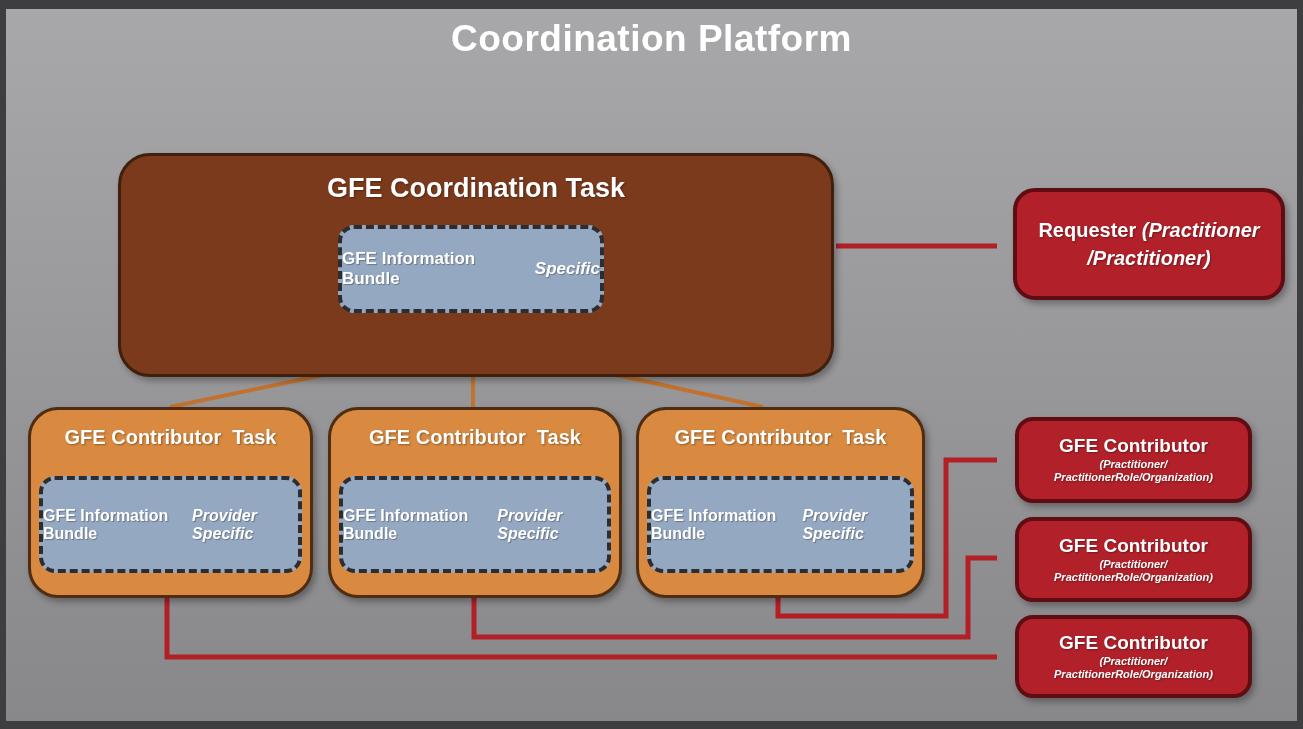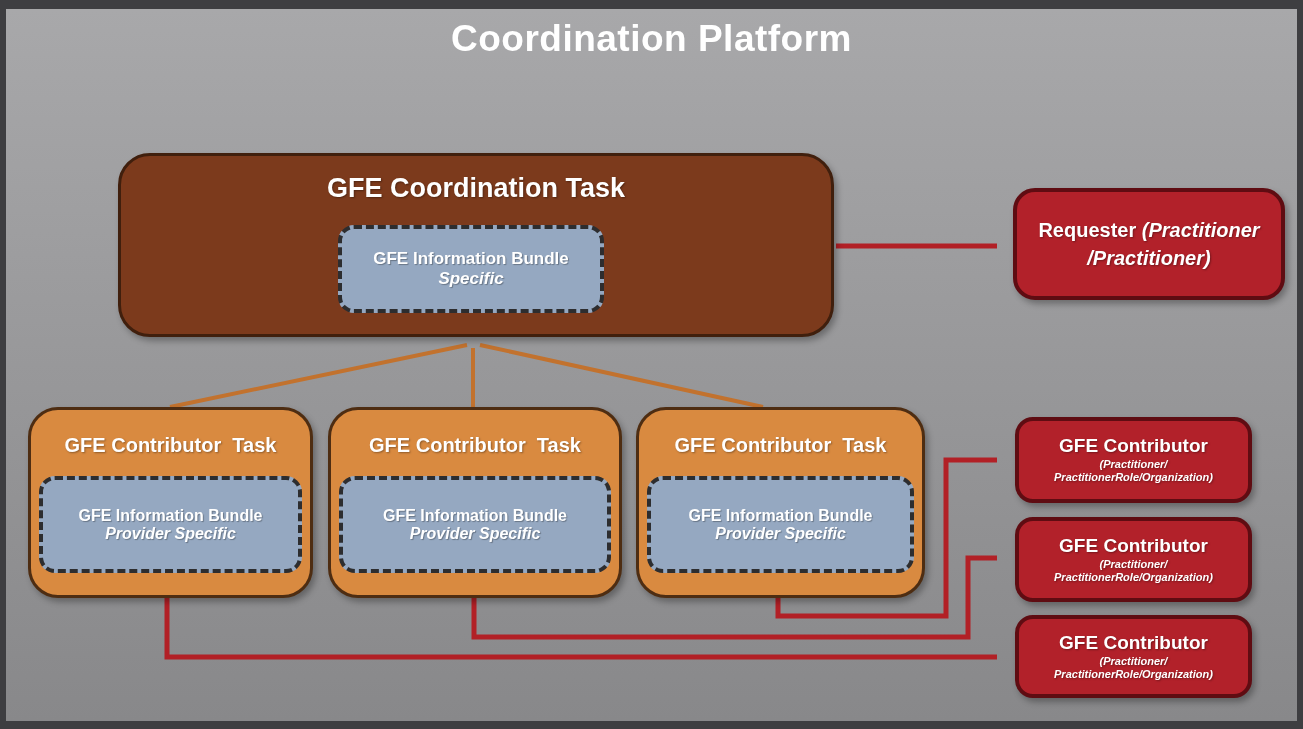--- a/index.html
+++ b/index.html
@@ -28,48 +28,48 @@
   .arrows { position:absolute; left:0; top:0; width:1303px; height:729px; }
   .arrows path { fill:none; }
   .arrow-orange { stroke:var(--orange-arrow); stroke-width:4; }
   .arrow-red { stroke:var(--red-arrow); stroke-width:5; }
   .fill-orange { fill:var(--orange-arrow); }
   .fill-red { fill:var(--red-arrow); }
 
   .box { position:absolute; box-shadow:3px 4px 6px rgba(0,0,0,0.30); }
 
   .coord-box {
-    left:118px; top:153px; width:716px; height:184px;
+    left:118px; top:153px; width:716px; height:224px;
     background:var(--brown-fill); border:3px solid var(--brown-border);
     border-radius:32px;
   }
   .coord-header {
     margin-top:17px; text-align:center; color:var(--text);
     font-size:27px; font-weight:bold; text-shadow:1px 1px 2px rgba(0,0,0,0.35);
   }
   .bundle {
     position:absolute; background:var(--blue-fill);
     border:4px dashed var(--blue-border); border-radius:16px;
-    display:flex; flex-direction:column; justify-content:center; align-items:center;
+    display:flex; justify-content:center; align-items:center;
     color:var(--text); text-shadow:1px 1px 1px rgba(0,0,0,0.3);
   }
   .general-bundle { left:217px; top:69px; width:266px; height:88px; font-size:17px; }
   .bundle-line1 { font-weight:bold; }
   .bundle-line2 { font-weight:bold; font-style:italic; }
 
   .task-box {
     top:407px; height:191px;
     background:var(--orange-fill); border:3px solid var(--orange-border);
     border-radius:30px;
   }
   .task-1 { left:28px;  width:285px; }
   .task-2 { left:328px; width:294px; }
   .task-3 { left:636px; width:289px; }
   .task-header {
-    margin-top:24px; text-align:center; color:var(--text);
+    margin-top:16px; text-align:center; color:var(--text);
     font-size:20px; font-weight:bold; white-space:pre;
     text-shadow:1px 1px 2px rgba(0,0,0,0.35);
   }
   .task-bundle { left:8px; right:8px; top:66px; height:97px; font-size:16px; }
 
   .red-box {
     background:var(--red-fill); border:4px solid var(--red-border);
     display:flex; flex-direction:column; justify-content:center; align-items:center;
     color:var(--text); text-shadow:1px 1px 2px rgba(0,0,0,0.35); text-align:center;
   }

